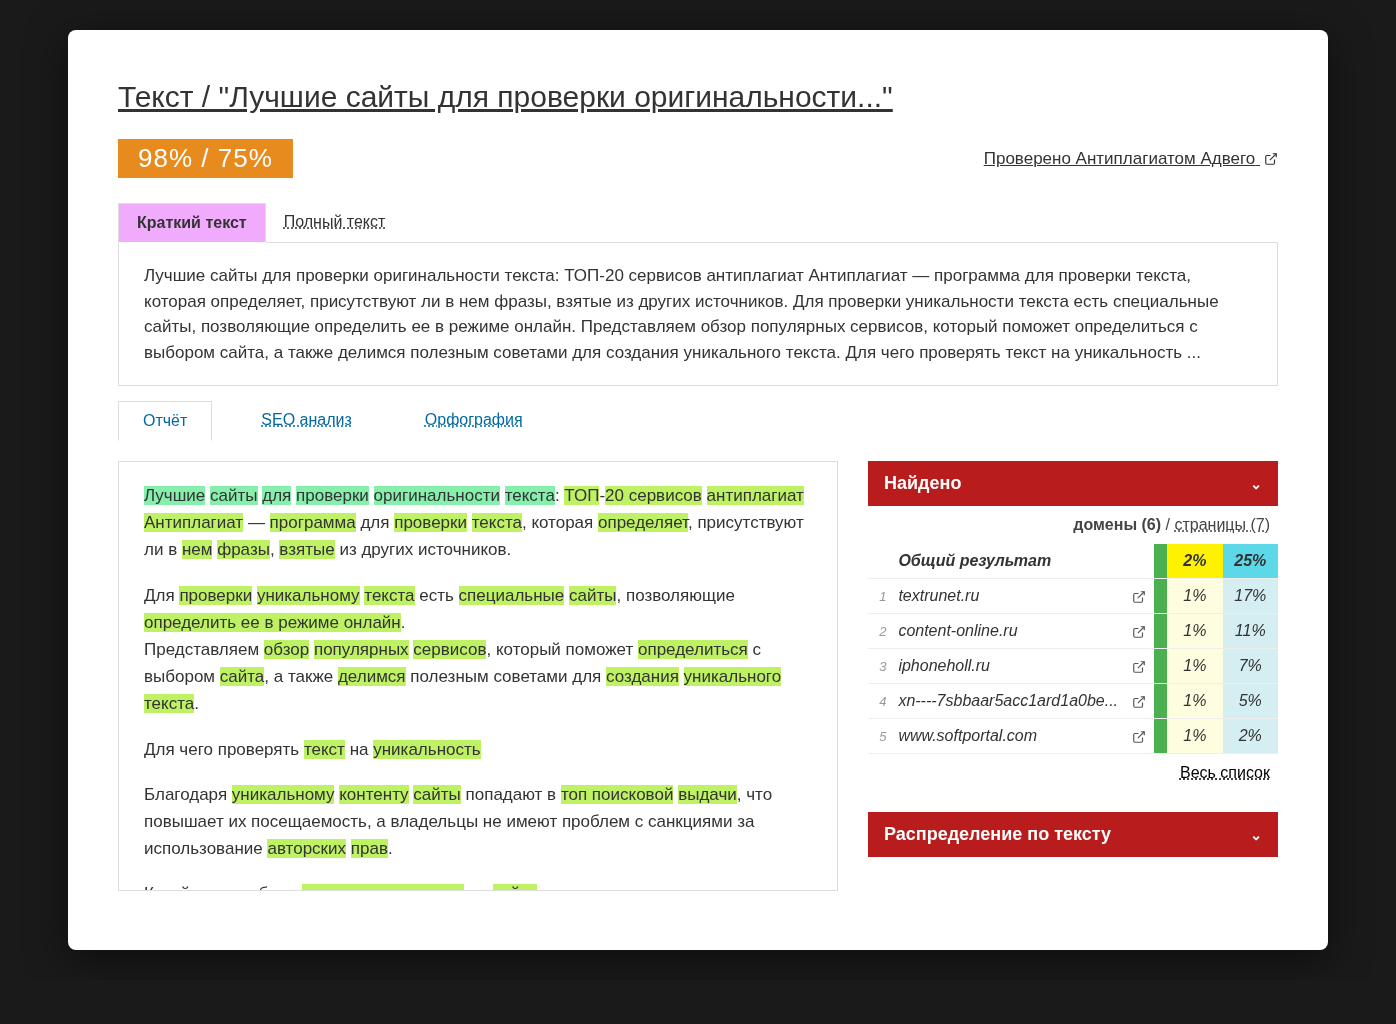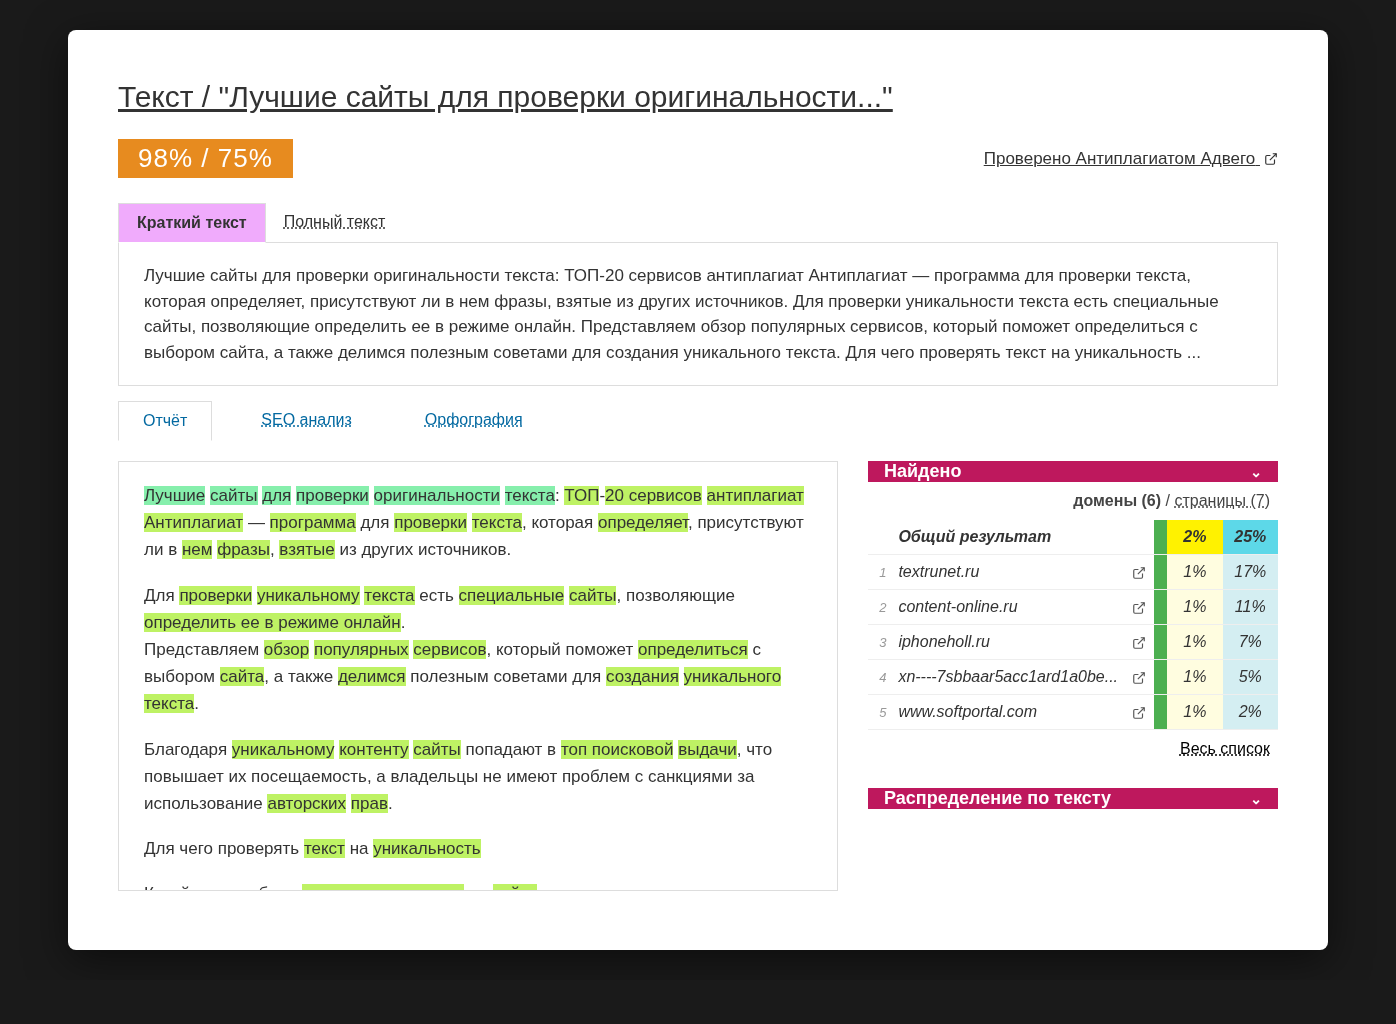--- a/index.html
+++ b/index.html
@@ -111,23 +111,23 @@
   overflow-y: auto;
   position: relative;
 }
 .text-panel p { margin-bottom: 18px; }
 .hl-y { background: #86efac; }
 .hl-c { background: #bef264; }
 .right-panel {
   width: 410px;
 }
 .section-header {
-  background: #be185d;
+  background: #b91c1c;
   color: #fff;
-  padding: 0 16px;
+  padding: 12px 16px;
   font-size: 18px;
   font-weight: bold;
   display: flex;
   justify-content: space-between;
   align-items: center;
   cursor: pointer;
 }
 .chev {
   font-size: 14px;
 }
@@ -237,24 +237,24 @@
     <div class="text-panel">
       <p>
         <span class="hl-y">Лучшие</span> <span class="hl-y">сайты</span> <span class="hl-y">для</span> <span class="hl-y">проверки</span> <span class="hl-y">оригинальности</span> <span class="hl-y">текста</span>: <span class="hl-c">ТОП</span>-<span class="hl-c">20 сервисов</span> <span class="hl-c">антиплагиат</span><br>
         <span class="hl-c">Антиплагиат</span> — <span class="hl-c">программа</span> для <span class="hl-c">проверки</span> <span class="hl-c">текста</span>, которая <span class="hl-c">определяет</span>, присутствуют ли в <span class="hl-c">нем</span> <span class="hl-c">фразы</span>, <span class="hl-c">взятые</span> из других источников.
       </p>
       <p>
         Для <span class="hl-c">проверки</span> <span class="hl-c">уникальному</span> <span class="hl-c">текста</span> есть <span class="hl-c">специальные</span> <span class="hl-c">сайты</span>, позволяющие <span class="hl-c">определить ее в режиме онлайн</span>.<br>
         Представляем <span class="hl-c">обзор</span> <span class="hl-c">популярных</span> <span class="hl-c">сервисов</span>, который поможет <span class="hl-c">определиться</span> с выбором <span class="hl-c">сайта</span>, а также <span class="hl-c">делимся</span> полезным советами для <span class="hl-c">создания</span> <span class="hl-c">уникального</span> <span class="hl-c">текста</span>.
       </p>
       <p>
+        Для чего проверять <span class="hl-c">текст</span> на <span class="hl-c">уникальность</span>
+      </p>
+      <p>
         Благодаря <span class="hl-c">уникальному</span> <span class="hl-c">контенту</span> <span class="hl-c">сайты</span> попадают в <span class="hl-c">топ поисковой</span> <span class="hl-c">выдачи</span>, что повышает их посещаемость, а владельцы не имеют проблем с санкциями за использование <span class="hl-c">авторских</span> <span class="hl-c">прав</span>.
-      </p>
-      <p>
-        Для чего проверять <span class="hl-c">текст</span> на <span class="hl-c">уникальность</span>
       </p>
       <p>
         Какой должна быть <span class="hl-c">уникальность текста</span> на <span class="hl-c">сайте</span>
       </p>
     </div>
 
     <div class="right-panel">
       <div class="section-header">
         <span>Найдено</span>
         <span class="chev">⌄</span>

